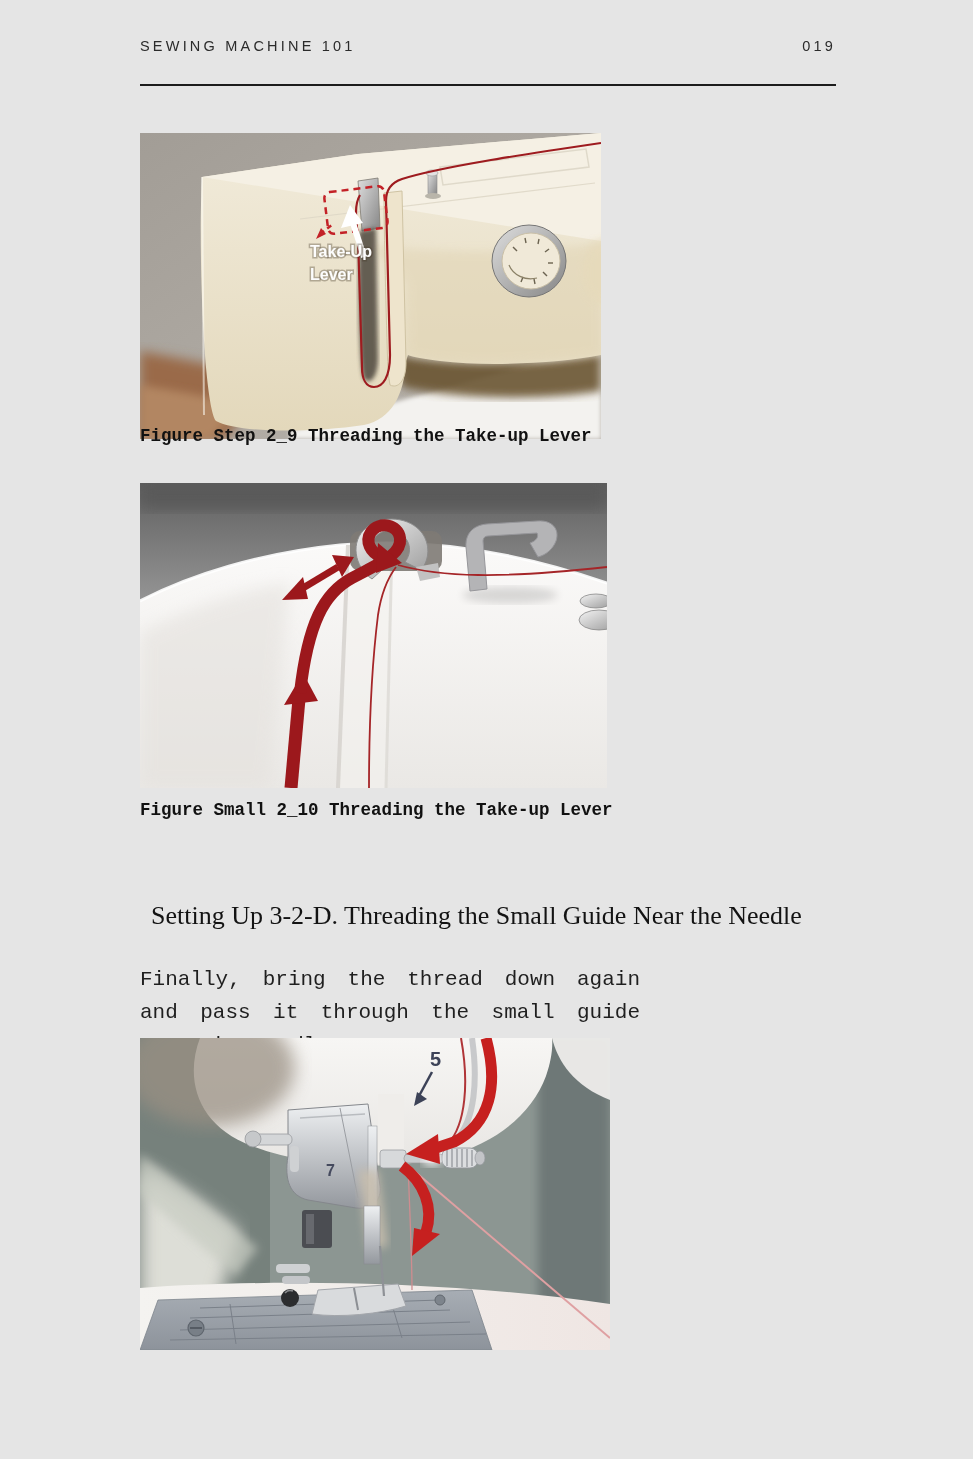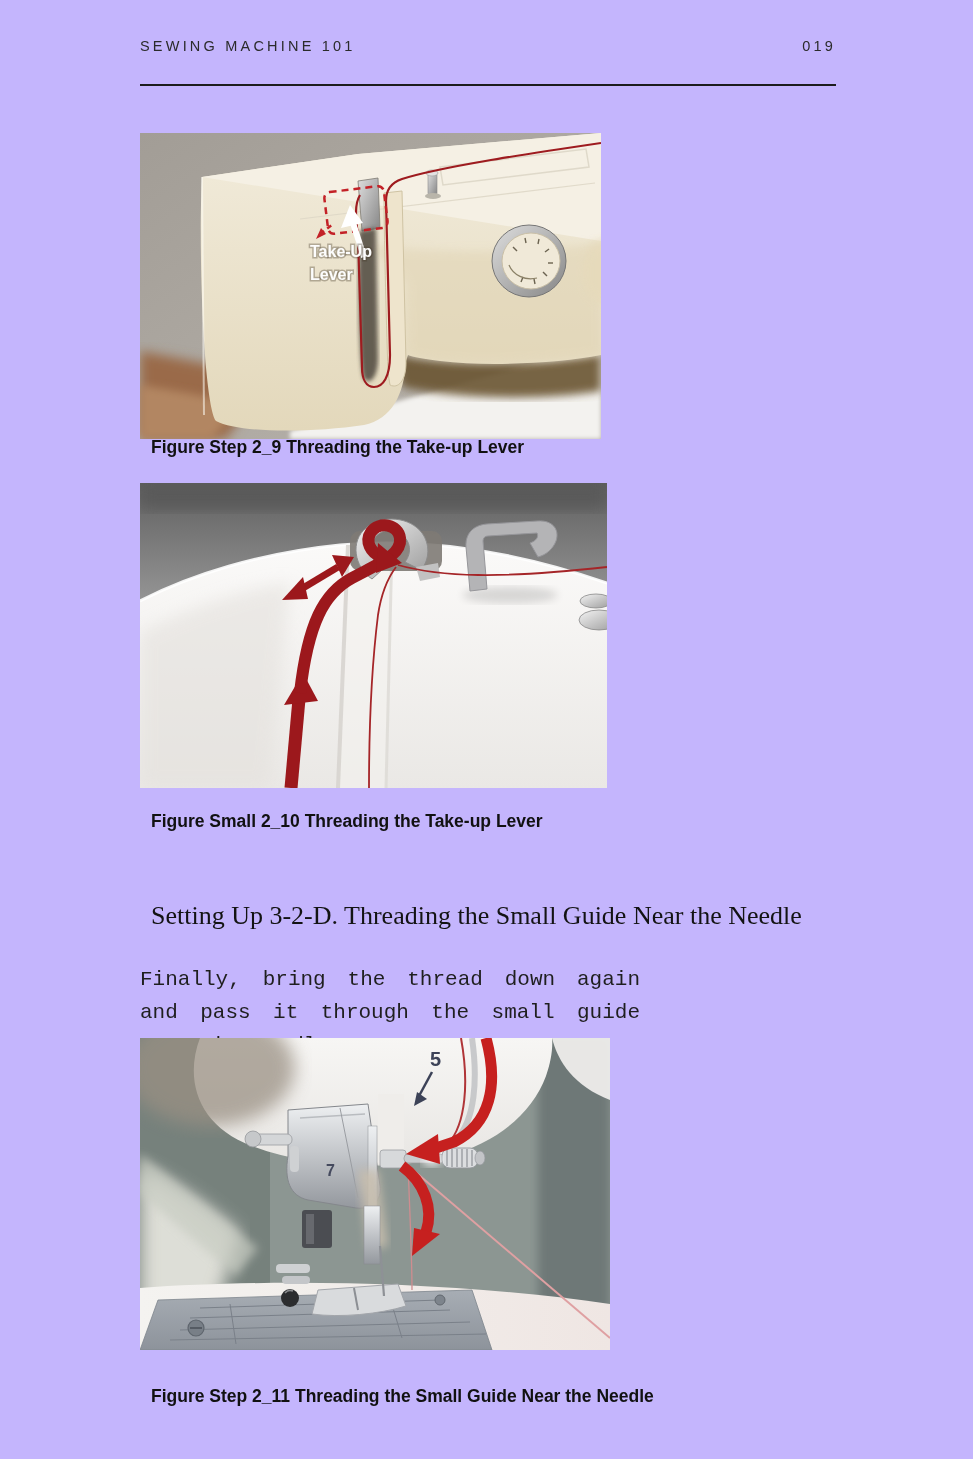--- a/index.html
+++ b/index.html
@@ -1,29 +1,29 @@
 <!DOCTYPE html>
 <html><head>
 <meta charset="utf-8">
 <style>
   html,body{margin:0;padding:0;background:#ffffff;}
-  #page{position:relative;width:973px;height:1459px;background:#c4b5fd;overflow:hidden;
+  #page{position:relative;width:973px;height:1459px;background:#e5e5e5;overflow:hidden;
         font-family:"Liberation Serif",serif;color:#1a1a1a;}
 
   
   .hdr{position:absolute;left:140px;top:38px;width:696px;display:flex;
        justify-content:space-between;align-items:baseline;
        font-family:"Liberation Sans",sans-serif;font-size:14.5px;
        letter-spacing:3.2px;color:#2b2b2b;}
   .rule{position:absolute;left:140px;top:84px;width:696px;height:2px;background:#1c1c1c;}
 
   
   .fig{position:absolute;display:block;}
   .fig svg{display:block;}
-  .caption{position:absolute;left:140px;margin:11px;font-family:Liberation Sans, sans-serif;
+  .caption{position:absolute;left:140px;margin:0;font-family:Liberation Mono, monospace;
            font-weight:700;font-size:17.5px;color:#111;white-space:nowrap;}
 
   
   .heading{position:absolute;left:140px;top:889px;width:655px;margin:11px;
            font-family:"Liberation Serif",serif;font-weight:400;font-size:26px;
            line-height:32.5px;color:#131313;}
   .bodytext{position:absolute;left:140px;top:963px;width:500px;margin:0;
             font-family:Liberation Mono, monospace;font-size:21px;line-height:33px;
             color:#1f1f1f;text-align:justify;text-justify:inter-word;}
 </style>
@@ -287,15 +287,14 @@
       <path d="M268,126 C270,180 272,220 272,252" stroke="#cf8d90" stroke-width="1.3" fill="none"></path>
 
       <g>
         <path d="M346,0 C359,48 350,86 314,104 L296,110" stroke="#c6201f" stroke-width="11" fill="none"></path>
         <polygon points="266,116 298,96 300,126" fill="#c6201f"></polygon>
         <path d="M262,128 C284,144 294,170 286,194" stroke="#c6201f" stroke-width="11" fill="none"></path>
         <polygon points="272,218 274,190 300,196" fill="#c6201f"></polygon>
       </g>
     </svg>
   </div>
-  <p class="caption" style="top:1375px;">Figure Step 2_11 Threading the Small Guide Near the Needle</p>
 
 </div>
 
 </body></html>

